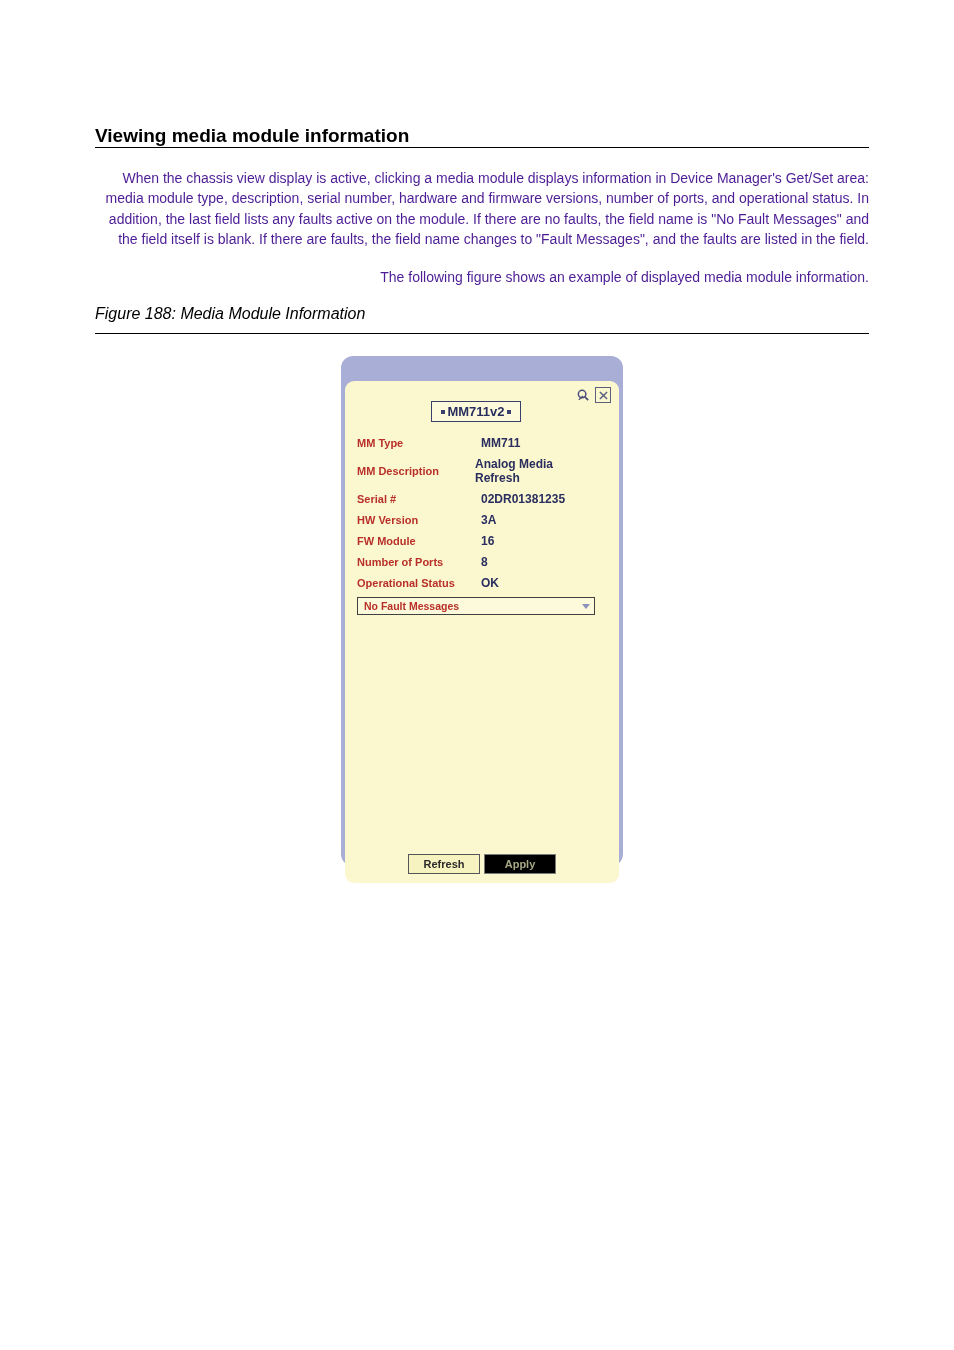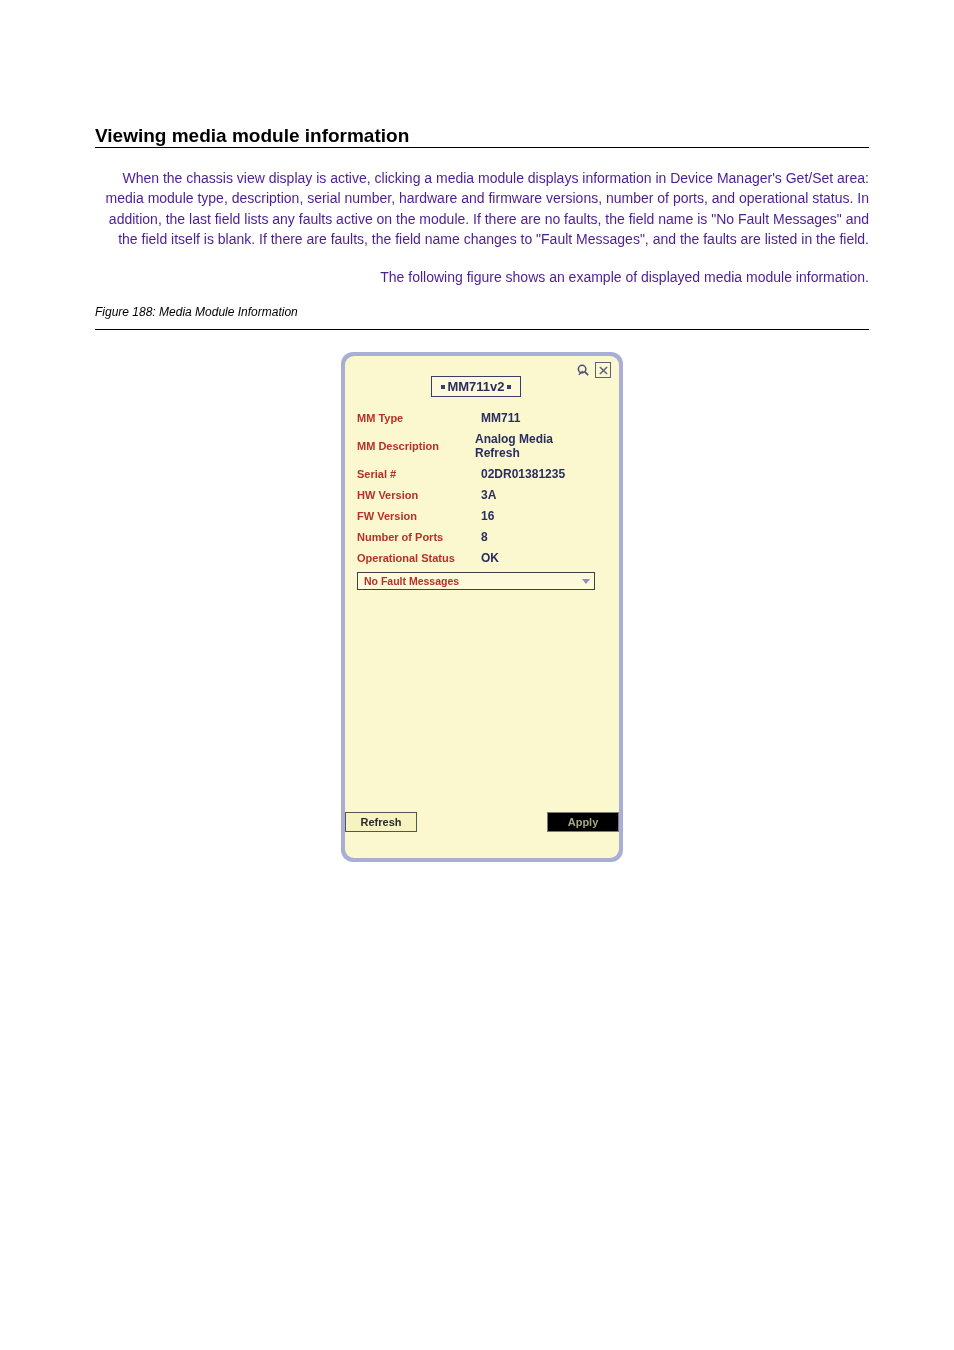--- a/index.html
+++ b/index.html
@@ -24,21 +24,21 @@
     margin-bottom: 20px;
   }
   .body-text {
     font-size: 14px;
     color: #4c1d95;
     line-height: 1.45;
     margin-bottom: 18px;
     text-align: right;
   }
   .figure-caption {
-    font-size: 12px;
+    font-size: 16px;
     font-style: italic;
     color: #000;
     margin-top: 16px;
     margin-bottom: 10px;
   }
   .hr-thin {
     border: none;
     border-top: 1px solid #000;
     margin-bottom: 22px;
   }
@@ -54,20 +54,21 @@
     padding: 4px;
     position: relative;
   }
   .panel-inner {
     width: 100%;
     height: 100%;
     background: #fbf8d0;
     border-radius: 9px;
     position: relative;
     padding: 6px 12px 0 0;
+    margin-top: 21px;
   }
   .panel-topicons {
     position: absolute;
     top: 6px;
     right: 8px;
     display: flex;
     gap: 4px;
     align-items: center;
   }
   .icon-mag {
@@ -139,24 +140,24 @@
     font-weight: bold;
   }
   .dropdown-arrow {
     width: 0; height: 0;
     border-left: 4px solid transparent;
     border-right: 4px solid transparent;
     border-top: 5px solid #8b92bb;
   }
   .panel-buttons {
     position: absolute;
-    bottom: 26px;
+    bottom: 9px;
     left: 0; right: 0;
     display: flex;
-    justify-content: space-between;
+    justify-content: center;
     gap: 4px;
   }
   .pbtn {
     border: 1px solid #7b7b7b;
     font-size: 11px;
     font-weight: bold;
     padding: 3px 0;
     width: 72px;
     text-align: center;
     background: #000000;
@@ -213,21 +214,21 @@
         </div>
         <div class="kv-row">
           <div class="kv-label">Serial #</div>
           <div class="kv-value">02DR01381235</div>
         </div>
         <div class="kv-row">
           <div class="kv-label">HW Version</div>
           <div class="kv-value">3A</div>
         </div>
         <div class="kv-row">
-          <div class="kv-label">FW Version</div>
+          <div class="kv-label">FW Module</div>
           <div class="kv-value">16</div>
         </div>
         <div class="kv-row">
           <div class="kv-label">Number of Ports</div>
           <div class="kv-value">8</div>
         </div>
         <div class="kv-row">
           <div class="kv-label">Operational Status</div>
           <div class="kv-value">OK</div>
         </div>

